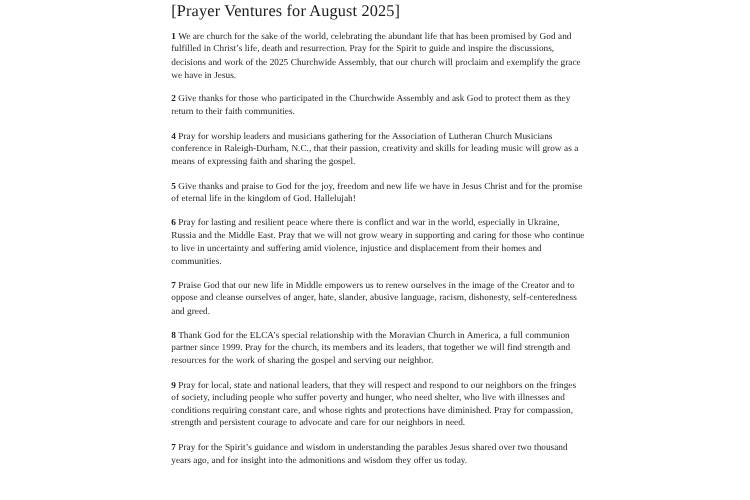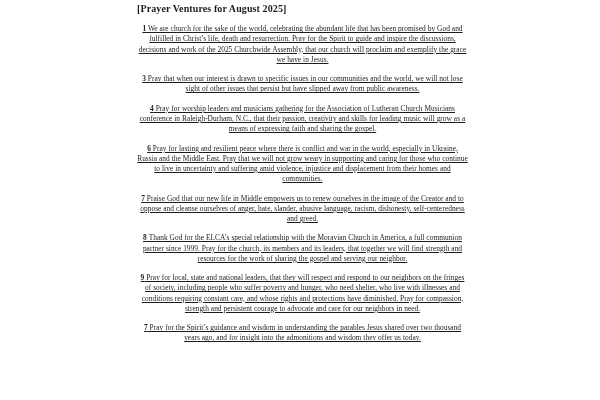--- a/index.html
+++ b/index.html
@@ -23,36 +23,35 @@
     height: 400px;
     background: #ffffff;
   }
   .text-column {
     position: absolute;
     left: 137px;
     top: 4px;
     width: 331px;
   }
   .doc-title {
-    font-size: 10px;
+    font-size: 13px;
     line-height: 10.2px;
     color: #1c1c1c;
     margin: 0 0 10px 0;
-    font-weight: 700;
+    font-weight: 400;
     letter-spacing: 0.01em;
   }
   .prayer-item {
     font-size: 7.4px;
     line-height: 10.2px;
     color: #1c1c1c;
     margin: 0 0 9.2px 0;
-    text-align: center;
+    text-align: left;
     letter-spacing: 0.003em;
     word-spacing: 0.01em;
-    text-decoration: underline;
   }
   .prayer-item:last-child {
     margin-bottom: 0;
   }
   .item-number {
     font-weight: 700;
   }
   .item-text {
     font-weight: 400;
   }
@@ -62,29 +61,32 @@
 
 <div class="page">
   <div class="text-column">
 
     <p class="doc-title">[Prayer Ventures for August 2025]</p>
 
     <p class="prayer-item">
       <span class="item-number">1</span><span class="item-text"> We are church for the sake of the world, celebrating the abundant life that has been promised by God and fulfilled in Christ’s life, death and resurrection. Pray for the Spirit to guide and inspire the discussions, decisions and work of the 2025 Churchwide Assembly, that our church will proclaim and exemplify the grace we have in Jesus.</span>
     </p>
 
+    <p class="prayer-item">
+      <span class="item-number">2</span><span class="item-text"> Give thanks for those who participated in the Churchwide Assembly and ask God to protect them as they return to their faith communities.</span>
+    </p>
 
-    <p class="prayer-item">
-      <span class="item-number">3</span><span class="item-text"> Pray that when our interest is drawn to specific issues in our communities and the world, we will not lose sight of other issues that persist but have slipped away from public awareness.</span>
-    </p>
 
     <p class="prayer-item">
       <span class="item-number">4</span><span class="item-text"> Pray for worship leaders and musicians gathering for the Association of Lutheran Church Musicians conference in Raleigh-Durham, N.C., that their passion, creativity and skills for leading music will grow as a means of expressing faith and sharing the gospel.</span>
     </p>
 
+    <p class="prayer-item">
+      <span class="item-number">5</span><span class="item-text"> Give thanks and praise to God for the joy, freedom and new life we have in Jesus Christ and for the promise of eternal life in the kingdom of God. Hallelujah!</span>
+    </p>
 
     <p class="prayer-item">
       <span class="item-number">6</span><span class="item-text"> Pray for lasting and resilient peace where there is conflict and war in the world, especially in Ukraine, Russia and the Middle East. Pray that we will not grow weary in supporting and caring for those who continue to live in uncertainty and suffering amid violence, injustice and displacement from their homes and communities.</span>
     </p>
 
     <p class="prayer-item">
       <span class="item-number">7</span><span class="item-text"> Praise God that our new life in Middle empowers us to renew ourselves in the image of the Creator and to oppose and cleanse ourselves of anger, hate, slander, abusive language, racism, dishonesty, self-centeredness and greed.</span>
     </p>
 
     <p class="prayer-item">

